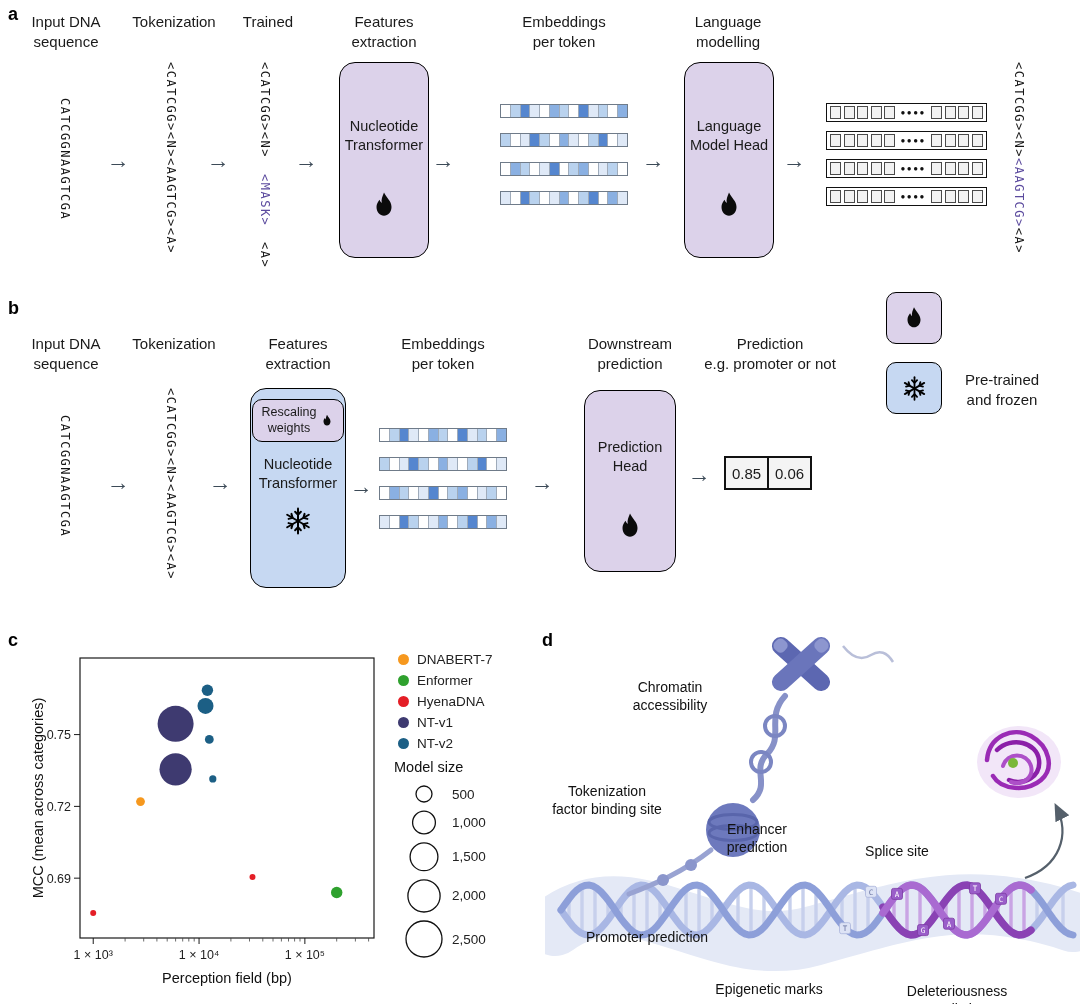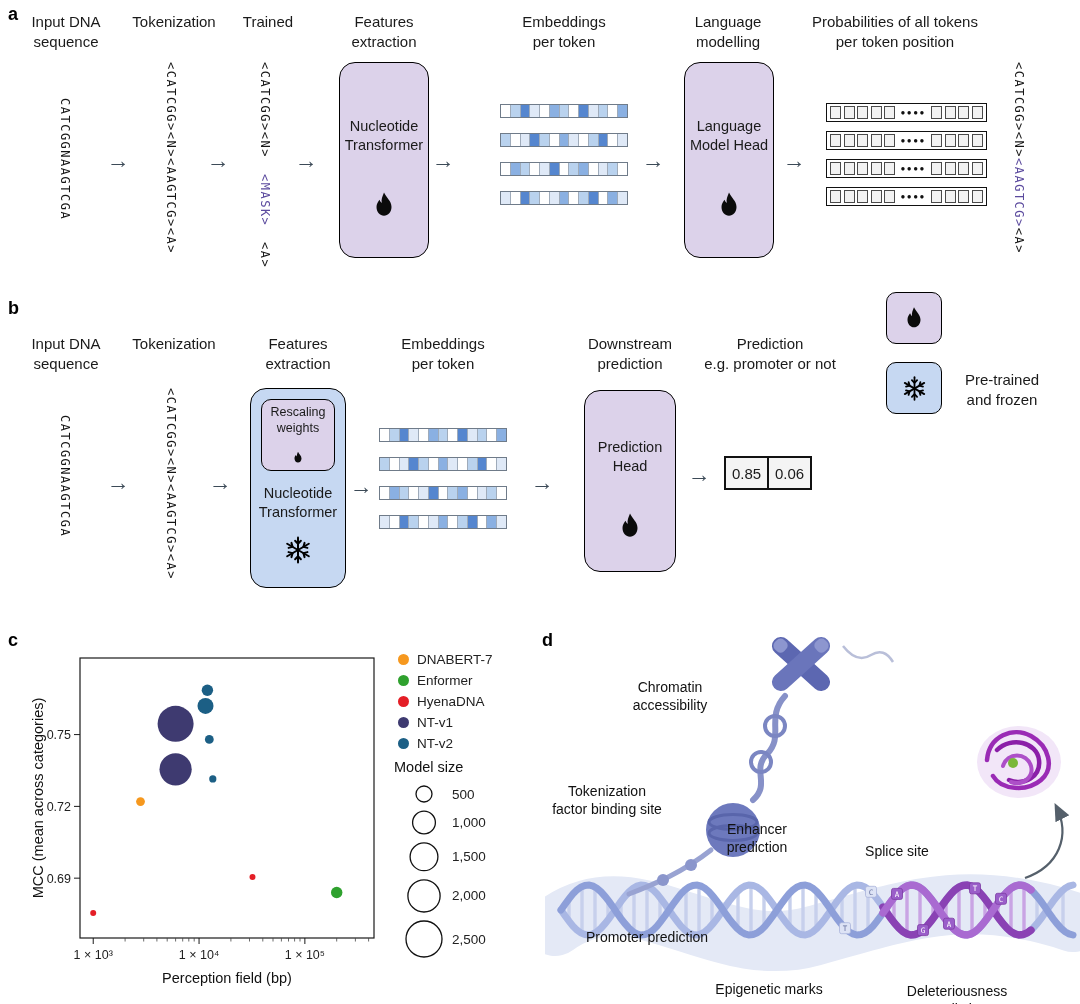--- a/index.html
+++ b/index.html
@@ -14,21 +14,21 @@
   .purple{color:#5b4a9e}
   .gapv{margin-inline-start:16px}
   .arrow{position:absolute;transform:translate(-50%,-50%);font-size:23px;font-weight:700;color:#3c4a57}
   .pbox{position:absolute;background:#dcd2ea;border:1.6px solid #000;border-radius:16px;
         display:flex;flex-direction:column;align-items:center;justify-content:center;gap:34px;
         text-align:center;font-size:14.5px;line-height:1.3;white-space:pre-line}
   .tall{padding-top:18px}
   .bbox{background:#c6d8f2}
   .fbox{justify-content:flex-start;gap:13px;padding:10px 4px}
   .subbox{background:#dcd2ea;border:1.5px solid #000;border-radius:10px;padding:5px 9px;
-          font-size:12.5px;line-height:1.25;white-space:pre-line;display:flex;flex-direction:column;align-items:center;gap:14px}
+          font-size:12.5px;line-height:1.25;white-space:pre-line;display:flex;flex-direction:row;align-items:center;gap:4px}
   .lgbox{gap:0;padding:0;border-radius:10px}
   .ltext{position:absolute;transform:translateX(-50%);text-align:center;font-size:15px;line-height:1.35;white-space:pre-line}
   .ebars{position:absolute}
   .ebar{display:flex;width:128px;height:14px;border:1px solid #6f7b89;background:#9fabba;gap:1px;margin-bottom:15px}
   .eseg{flex:1}
   .probs{position:absolute}
   .prow{display:flex;align-items:center;background:#fff;border:1.5px solid #111;padding:2px 3px;gap:2.5px;margin-bottom:9px;width:max-content}
   .pcell{width:11px;height:13px;background:#f2f2f2;border:1px solid #4a4a4a}
   .pdots{font-size:8px;letter-spacing:1.5px;margin:0 3px;color:#111}
   .cells{position:absolute;display:flex}
@@ -66,22 +66,20 @@
   <div class="hdr" style="left:66px;top:12px;width:110px">Input DNA
 sequence</div>
   <div class="hdr" style="left:174px;top:12px;width:120px">Tokenization</div>
   <div class="hdr" style="left:268px;top:12px;width:90px">Trained</div>
   <div class="hdr" style="left:384px;top:12px;width:110px">Features
 extraction</div>
   <div class="hdr" style="left:564px;top:12px;width:130px">Embeddings
 per token</div>
   <div class="hdr" style="left:728px;top:12px;width:110px">Language
 modelling</div>
-  <div class="hdr" style="left:895px;top:12px;width:220px">Probabilities of all tokens
-per token position</div>
 
   <div class="vseq" style="left:58px;top:98px">CATCGGNAAGTCGA</div>
   <div class="vseq" style="left:164px;top:62px">&lt;CATCGG&gt;&lt;N&gt;&lt;AAGTCG&gt;&lt;A&gt;</div>
   <div class="vseq" style="left:258px;top:62px"><span>&lt;CATCGG&gt;&lt;N&gt;</span><span class="purple gapv">&lt;MASK&gt;</span><span class="gapv">&lt;A&gt;</span></div>
 
   <div class="arrow" style="left:118px;top:160px">→</div>
   <div class="arrow" style="left:218px;top:160px">→</div>
   <div class="arrow" style="left:306px;top:160px">→</div>
   <div class="arrow" style="left:443px;top:160px">→</div>
   <div class="arrow" style="left:653px;top:160px">→</div>

